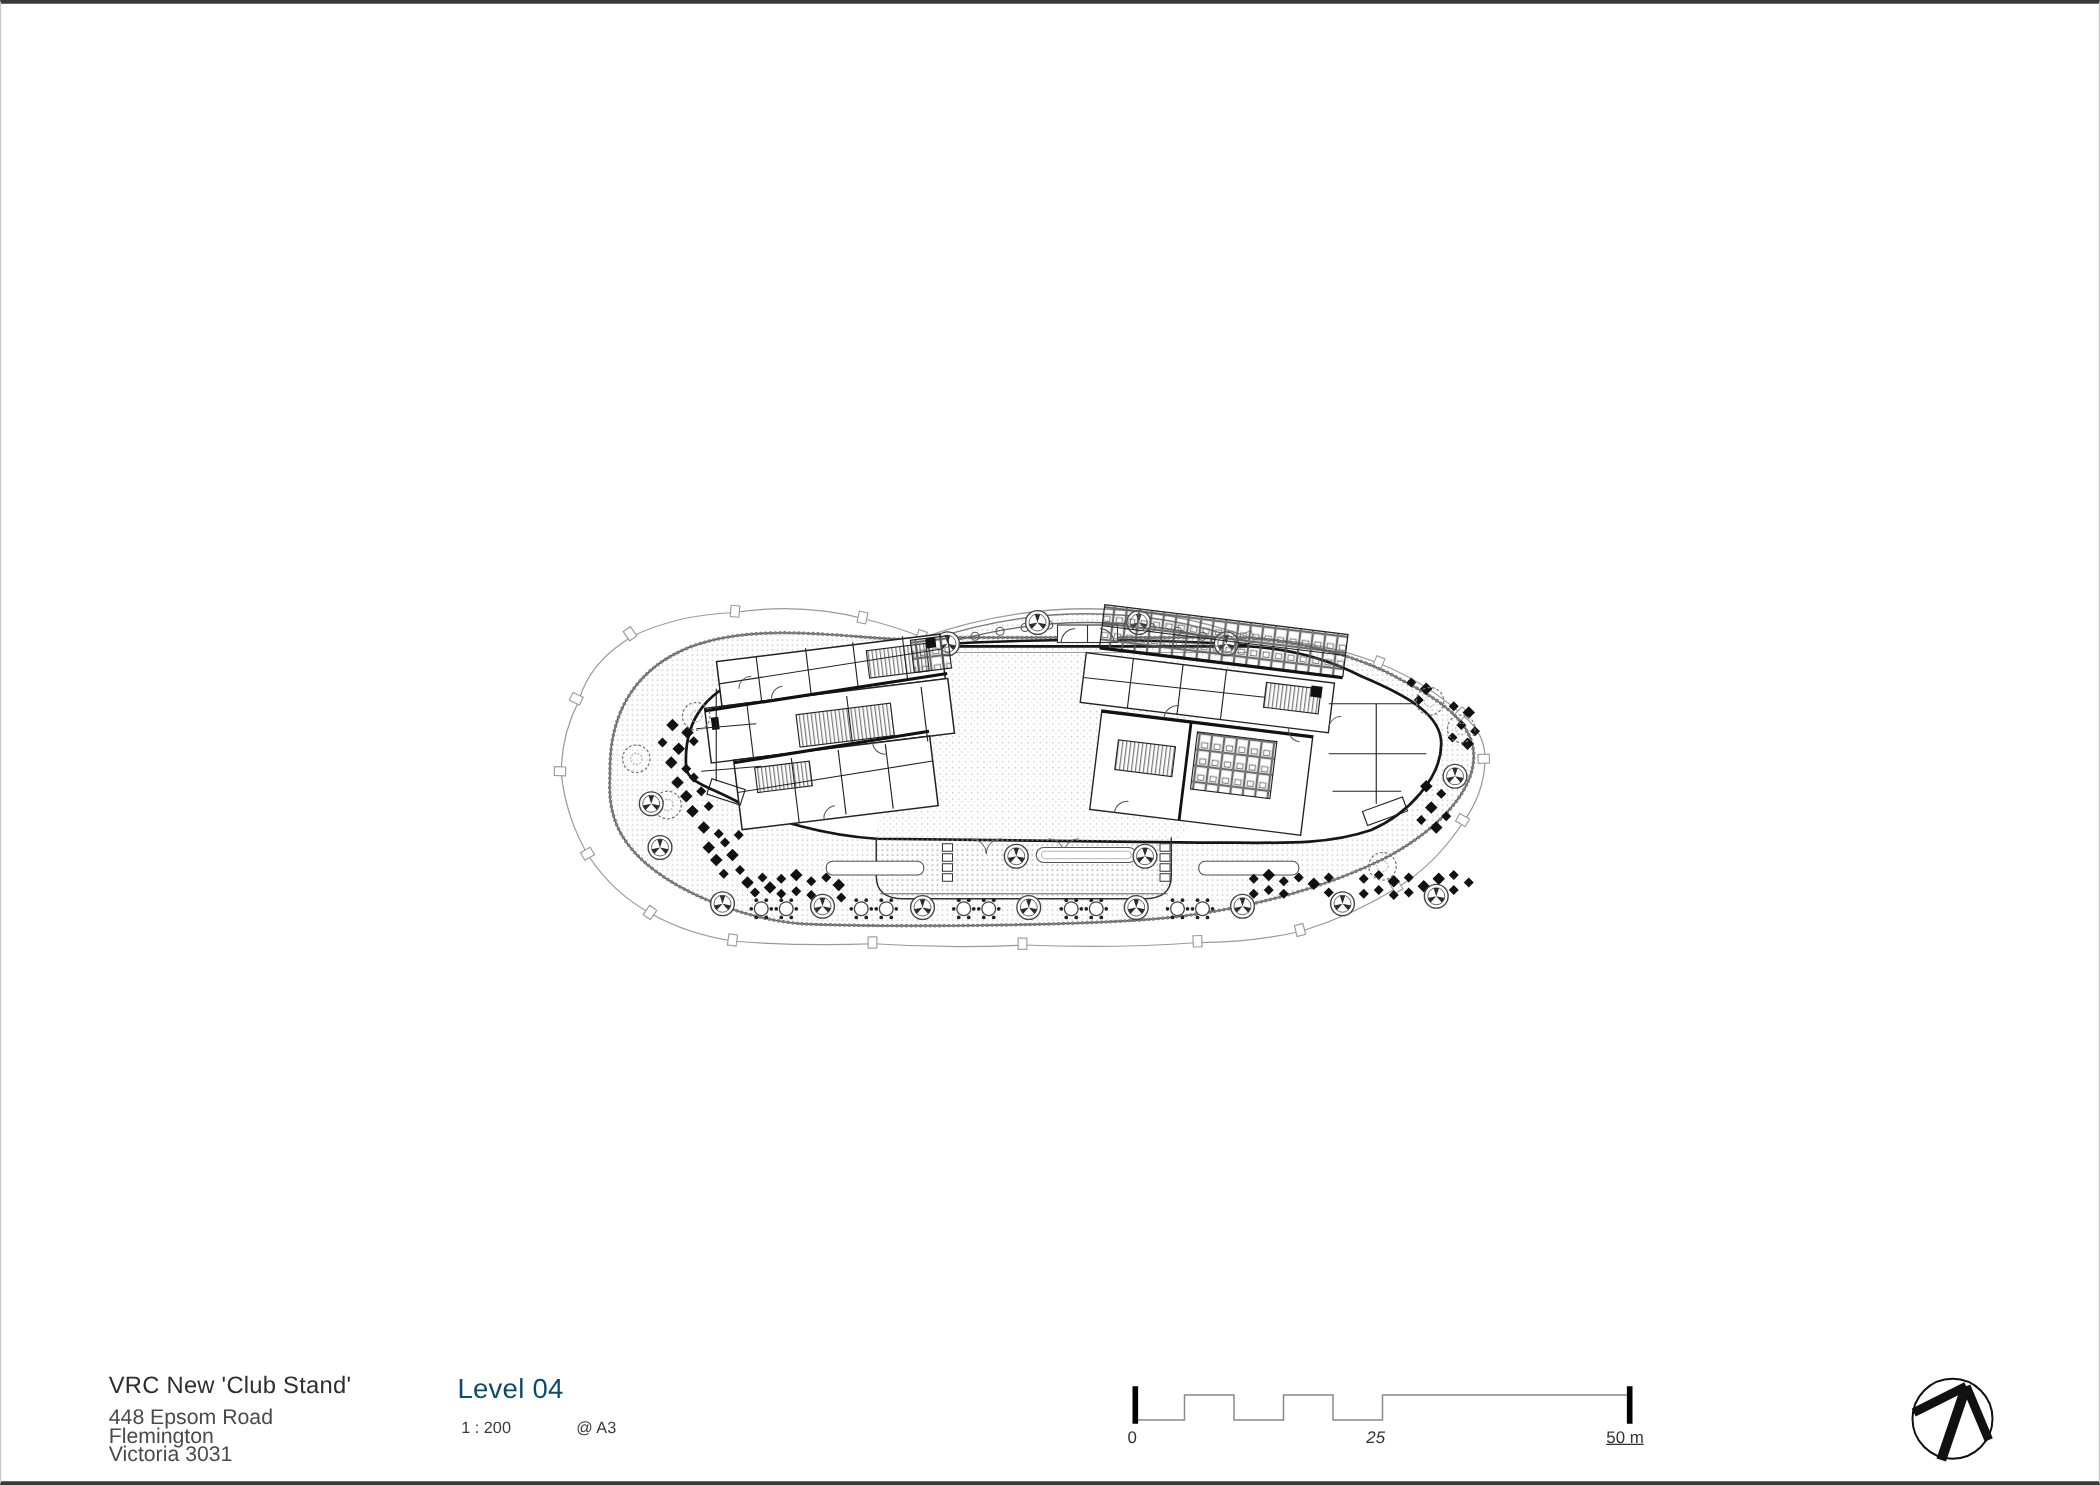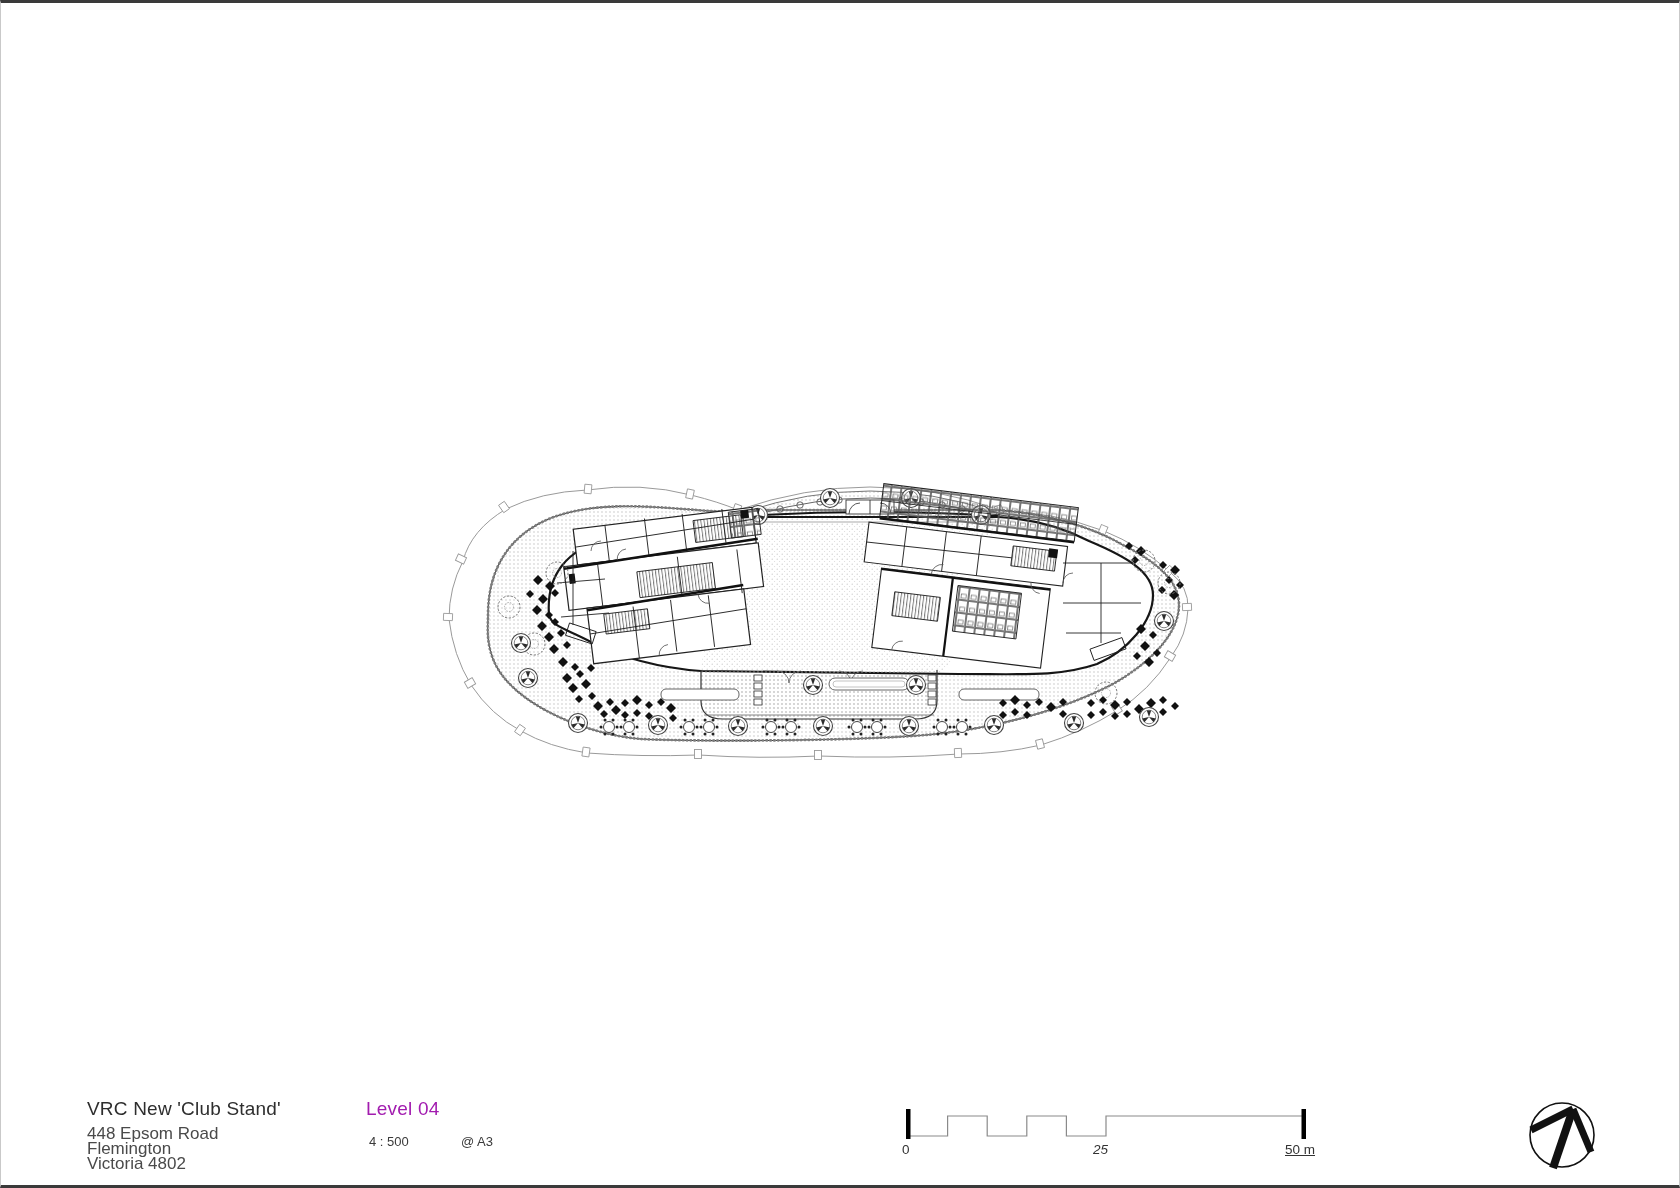--- a/index.html
+++ b/index.html
@@ -8,21 +8,21 @@
     border-top:3px solid #3a3a3a;border-bottom:3px solid #3a3a3a;
     border-left:1px solid #c9c9c9;border-right:1px solid #c9c9c9;
     box-sizing:border-box;
     font-family:"Liberation Sans", sans-serif;
   }
   .plan-svg{position:absolute;left:0;top:0;}
   .title-main{
     position:absolute;left:86px;top:1095px;font-size:19px;color:#2e2e2e;letter-spacing:.2px;
   }
   .level-label{
-    position:absolute;left:365px;top:1095px;font-size:19px;color:#a21caf;letter-spacing:.2px;
+    position:absolute;left:365px;top:1095px;font-size:22px;color:#0c4a6e;letter-spacing:.2px;
   }
   .addr{
     position:absolute;left:86px;top:1123px;font-size:17px;line-height:15px;color:#4a4a4a;
   }
   .scale-text{position:absolute;top:1131px;font-size:13px;color:#3a3a3a;}
   .scale-text.v{left:368px;}
   .scale-text.s{left:460px;text-align:right;}
   .sb-label{position:absolute;top:1139px;font-size:13.5px;color:#333;}
   .sb-0{left:901px;}
   .sb-25{left:1092px;font-style:italic;}
@@ -337,26 +337,26 @@
       <use href="#table" transform="translate(941,724)"></use>
         <use href="#table" transform="translate(961,724)"></use>
     </g>
   </svg>
 
   <div class="title-main">VRC New 'Club Stand'</div>
 
   <div class="addr">
     <div>448 Epsom Road</div>
     <div>Flemington</div>
-    <div>Victoria 4802</div>
+    <div>Victoria 3031</div>
   </div>
 
   <div class="level-label">Level 04</div>
 
-  <div class="scale-text v">4 : 500</div>
+  <div class="scale-text v">1 : 200</div>
   <div class="scale-text s">@ A3</div>
 
   <svg style="position:absolute;left:895px;top:1098px;" width="420" height="50">
     <path d="M12,35 L51.6,35 L51.6,15 L91.2,15 L91.2,35 L130.8,35 L130.8,15 L170.4,15 L170.4,35
              L210,35 L210,15 L408,15" fill="none" stroke="#8a8a8a" stroke-width="1.2"></path>
     <rect x="10" y="8" width="4.5" height="30" fill="#000"></rect>
     <rect x="405.5" y="8" width="4.5" height="30" fill="#000"></rect>
   </svg>
   <span class="sb-label sb-0">0</span>
   <span class="sb-label sb-25">25</span>

